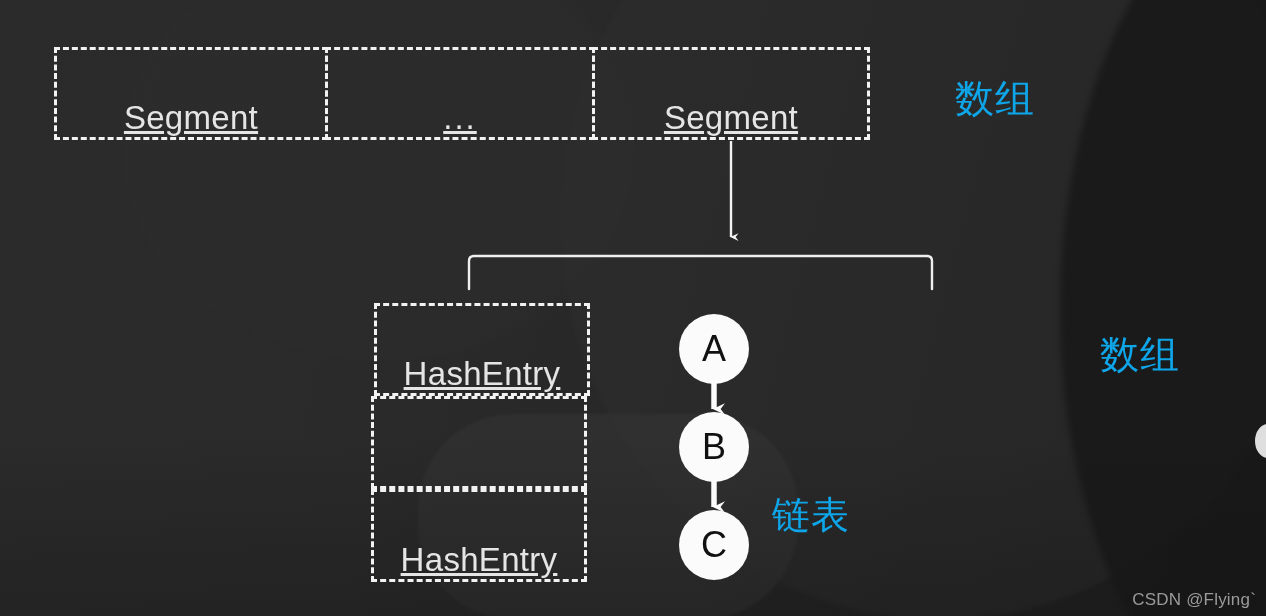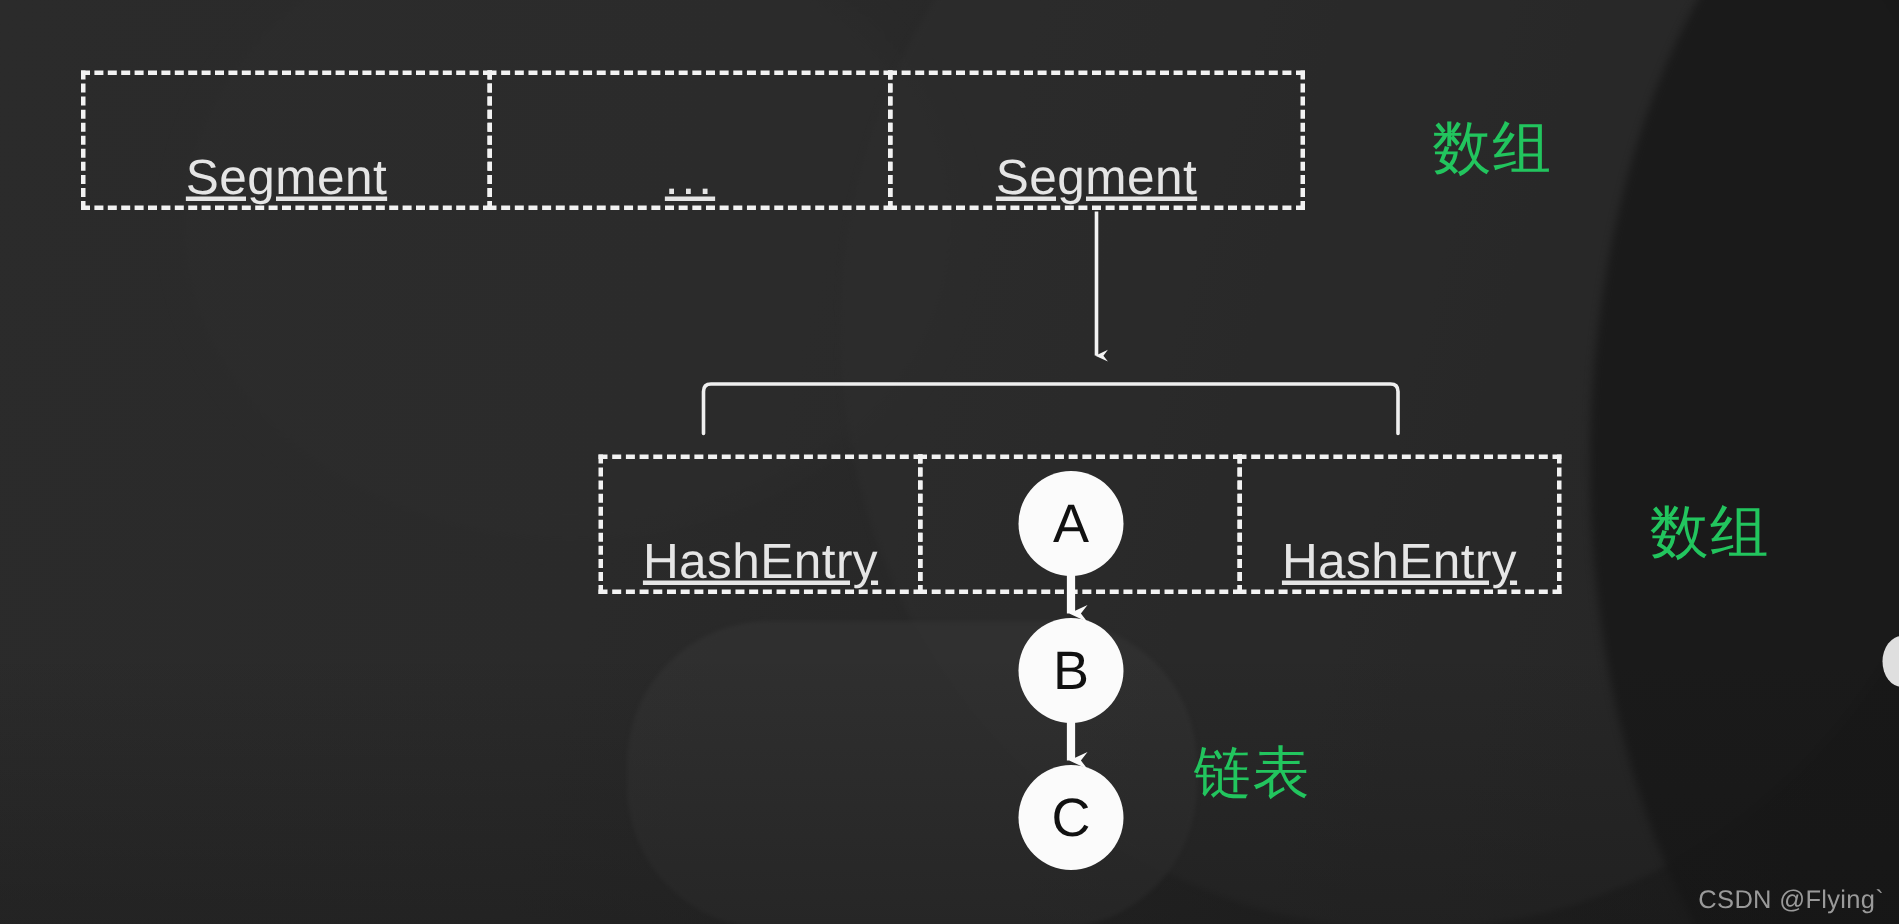--- a/index.html
+++ b/index.html
@@ -111,43 +111,44 @@
     height: 93px;
     font-size: 33px;
   }
   #segment-row .cell.w1 { width: 274px; }
   #segment-row .cell.w2 { width: 270px; }
   #segment-row .cell.w3 { width: 278px; }
   #segment-row .ellipsis { font-size: 33px; letter-spacing: 2px; }
 
   
   #hashentry-row {
-    left: 399px;
+    left: 374px;
     top: 303px;
+    flex-direction: column;
   }
   #hashentry-row .cell {
     height: 93px;
     font-size: 33px;
   }
   #hashentry-row .cell.h1 { width: 216px; }
   #hashentry-row .cell.h2 { width: 216px; }
   #hashentry-row .cell.h3 { width: 216px; }
 
   
   .side-label {
     position: absolute;
-    color: #22c55e;
+    color: #0ea5e9;
     font-size: 39px;
     font-family: "DejaVu Sans", "Liberation Sans", sans-serif;
     white-space: nowrap;
     letter-spacing: 1px;
   }
   #label-array-top { left: 955px; top: 72px; }
   #label-array-mid { left: 1100px; top: 328px; }
-  #label-linkedlist { left: 796px; top: 490px; font-size: 38px; }
+  #label-linkedlist { left: 772px; top: 490px; font-size: 38px; }
 
   
   #overlay {
     position: absolute;
     left: 0;
     top: 0;
     width: 1266px;
     height: 616px;
     pointer-events: none;
   }

